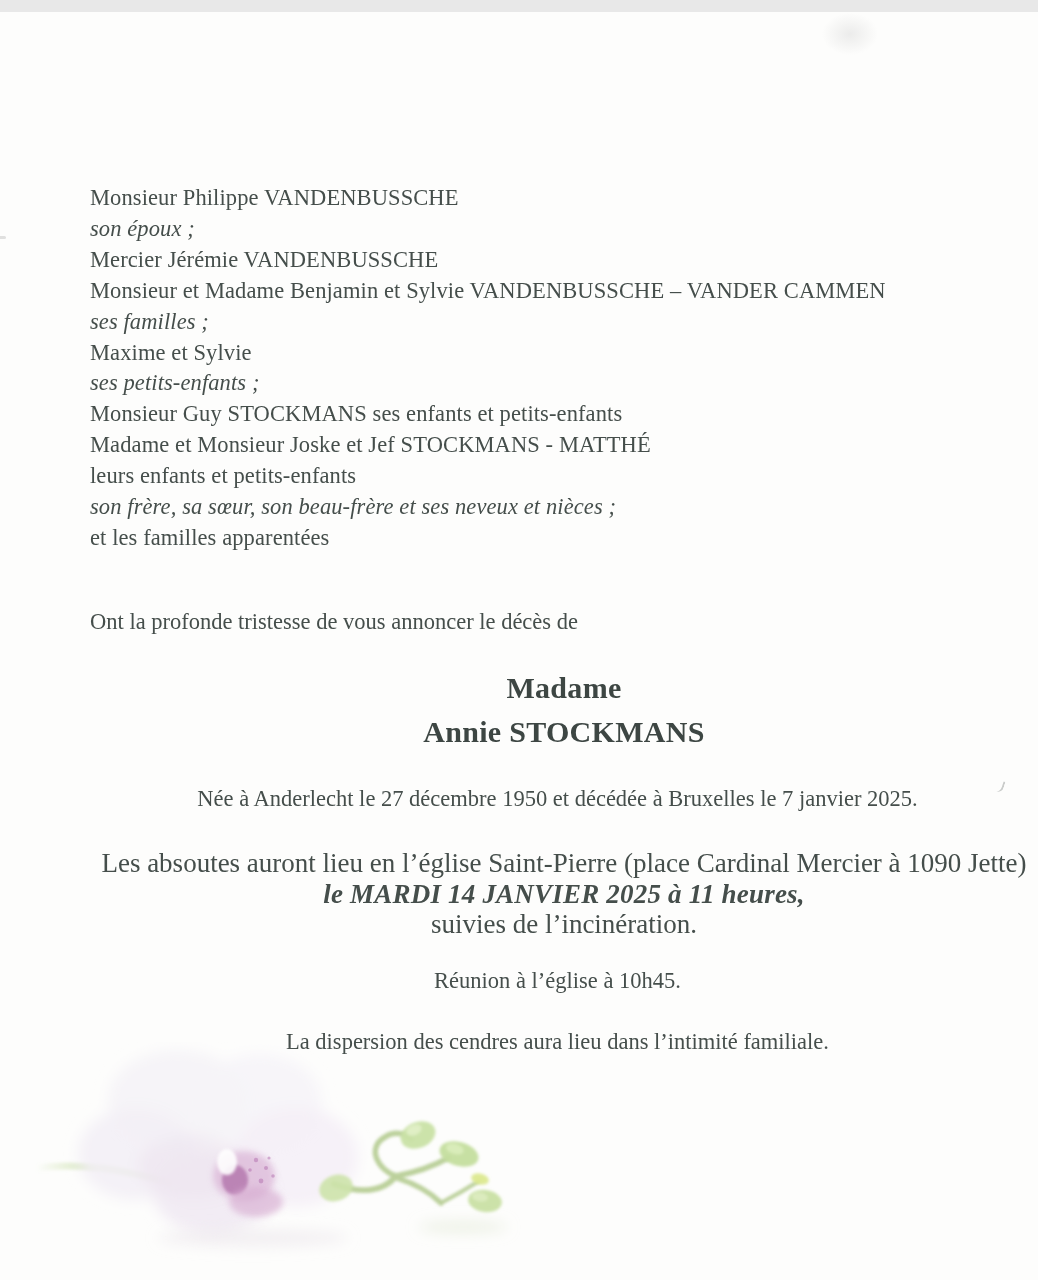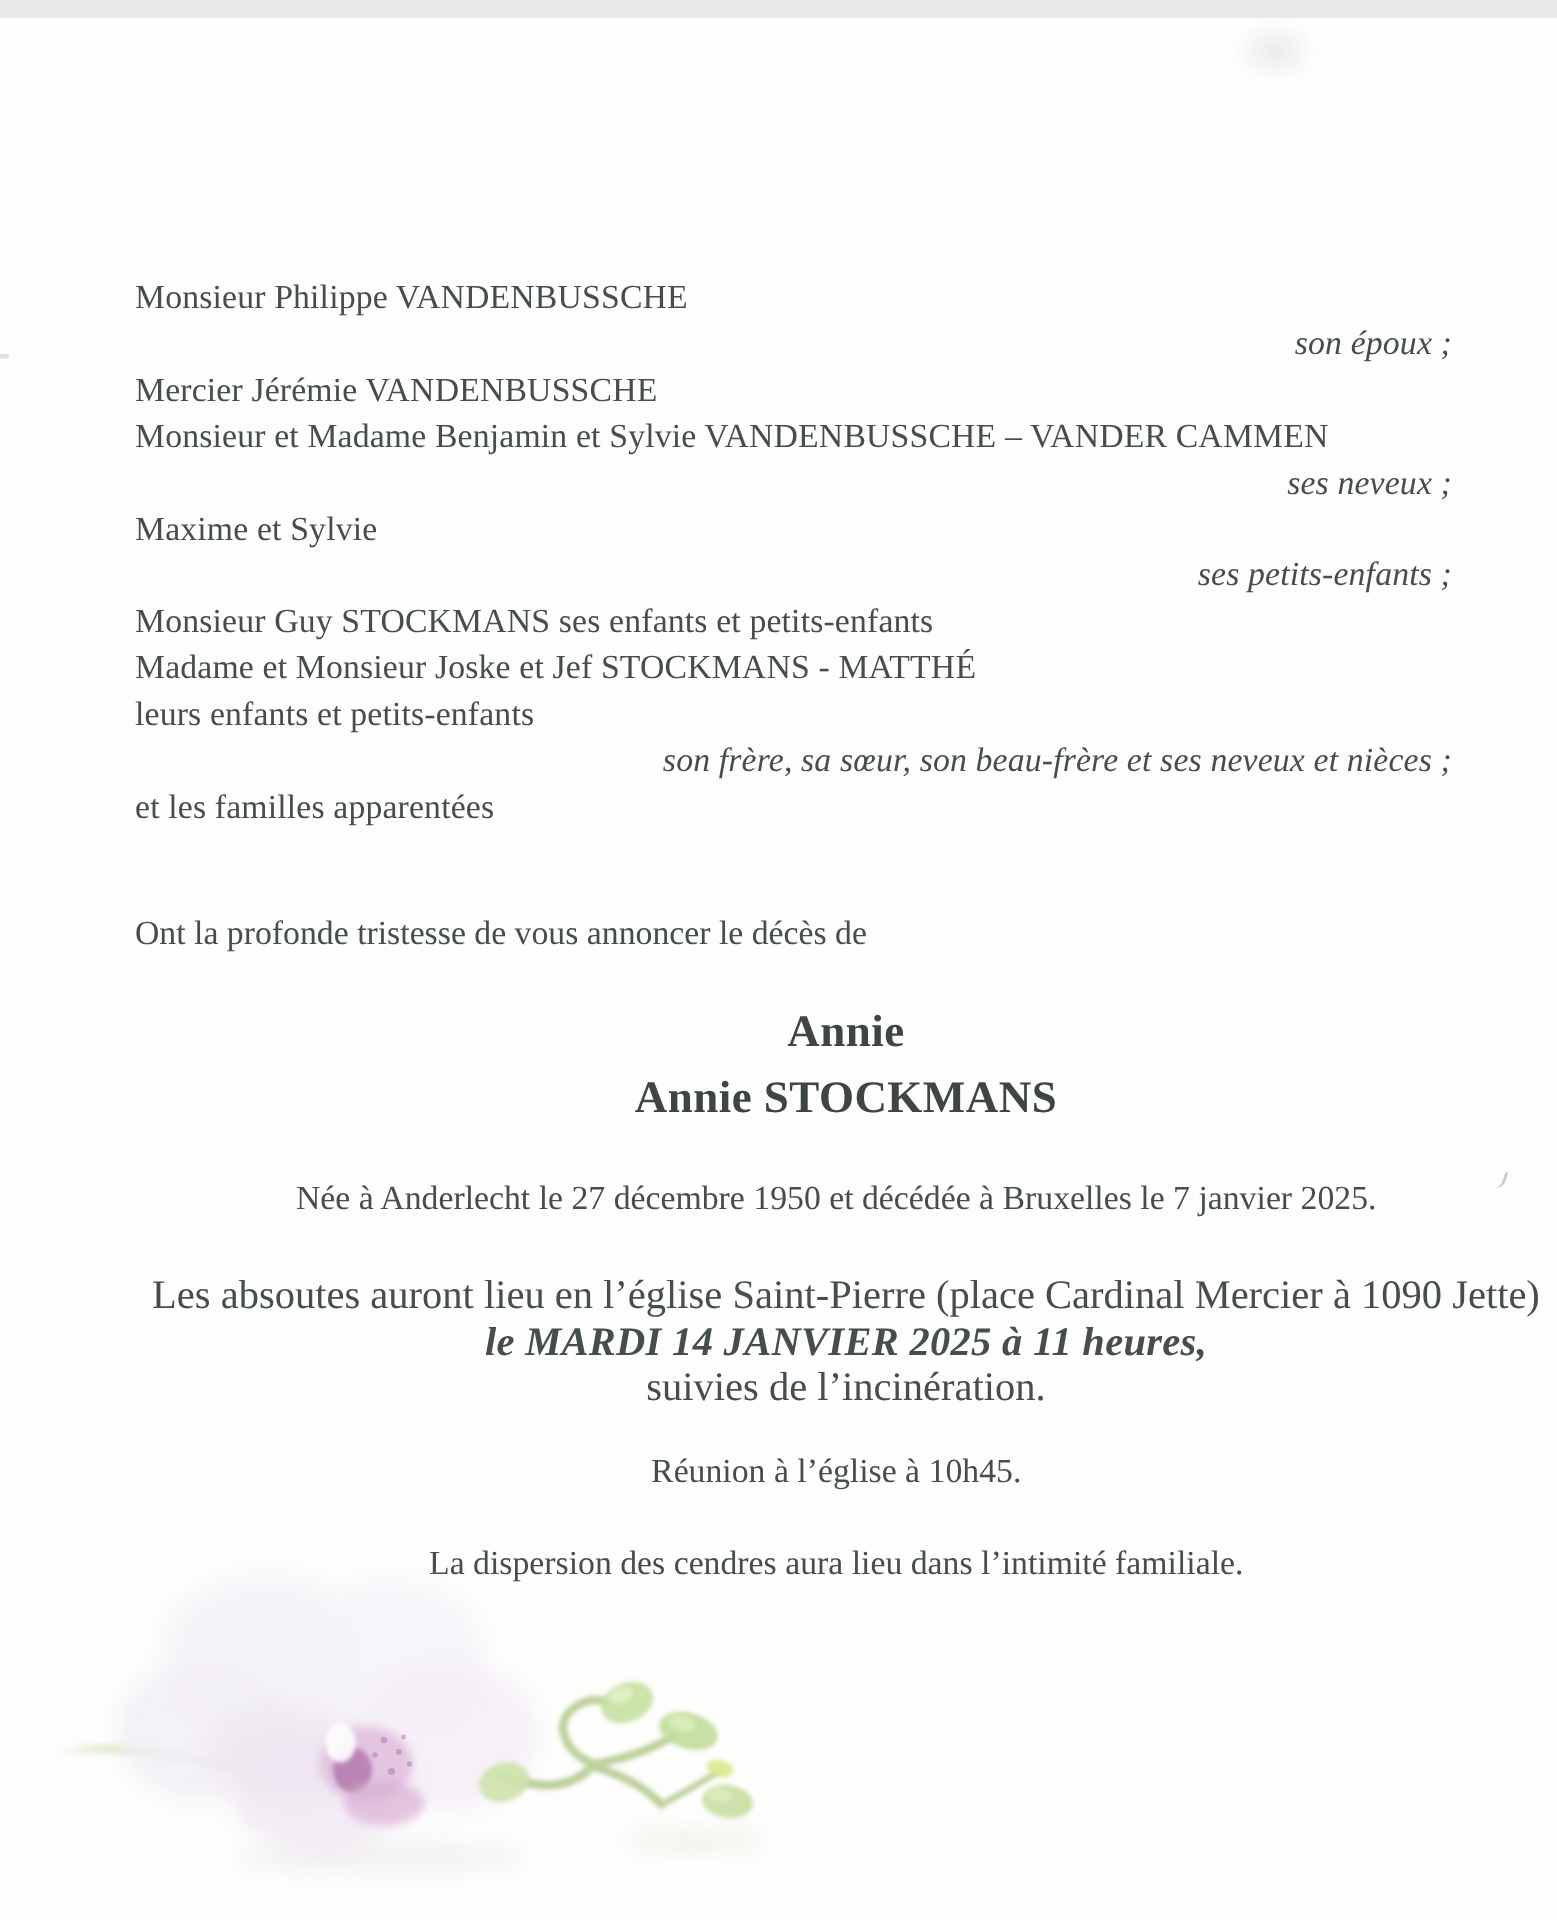--- a/index.html
+++ b/index.html
@@ -22,21 +22,21 @@
   .family {
     position: absolute;
     top: 171px;
     left: 90px;
     right: 0;
     font-size: 22.5px;
     letter-spacing: 0.1px;
   }
   .family .line { line-height: 30.9px; white-space: nowrap; }
   .family .rel  {
-    text-align: right;
+    text-align: left;
     padding-right: 70px;
     font-style: italic;
   }
 
   .announce {
     position: absolute;
     top: 597px;
     left: 90px;
     font-size: 22.5px;
     white-space: nowrap;
@@ -112,34 +112,34 @@
 
   <div class="smudge-top"></div>
   <div class="mark-right"></div>
   <div class="mark-left-edge"></div>
 
   <div class="family">
     <div class="line">Monsieur Philippe VANDENBUSSCHE</div>
     <div class="line rel">son époux ;</div>
     <div class="line">Mercier Jérémie VANDENBUSSCHE</div>
     <div class="line">Monsieur et Madame Benjamin et Sylvie VANDENBUSSCHE – VANDER CAMMEN</div>
-    <div class="line rel">ses neveux ;</div>
+    <div class="line rel">ses familles ;</div>
     <div class="line">Maxime et Sylvie</div>
     <div class="line rel">ses petits-enfants ;</div>
     <div class="line">Monsieur Guy STOCKMANS ses enfants et petits-enfants</div>
     <div class="line">Madame et Monsieur Joske et Jef STOCKMANS - MATTHÉ</div>
     <div class="line">leurs enfants et petits-enfants</div>
     <div class="line rel">son frère, sa sœur, son beau-frère et ses neveux et nièces ;</div>
     <div class="line">et les familles apparentées</div>
   </div>
 
   <div class="announce">Ont la profonde tristesse de vous annoncer le décès de</div>
 
   <div class="deceased">
-    <div class="t">Annie</div>
+    <div class="t">Madame</div>
     <div class="t">Annie STOCKMANS</div>
   </div>
 
   <div class="center-line nee">Née à Anderlecht le 27 décembre 1950 et décédée à Bruxelles le 7 janvier 2025.</div>
 
   <div class="ceremony">
     <div class="cl">Les absoutes auront lieu en l’église Saint-Pierre (place Cardinal Mercier à 1090 Jette)</div>
     <div class="cl bold">le MARDI 14 JANVIER 2025 à 11 heures,</div>
     <div class="cl">suivies de l’incinération.</div>
   </div>

